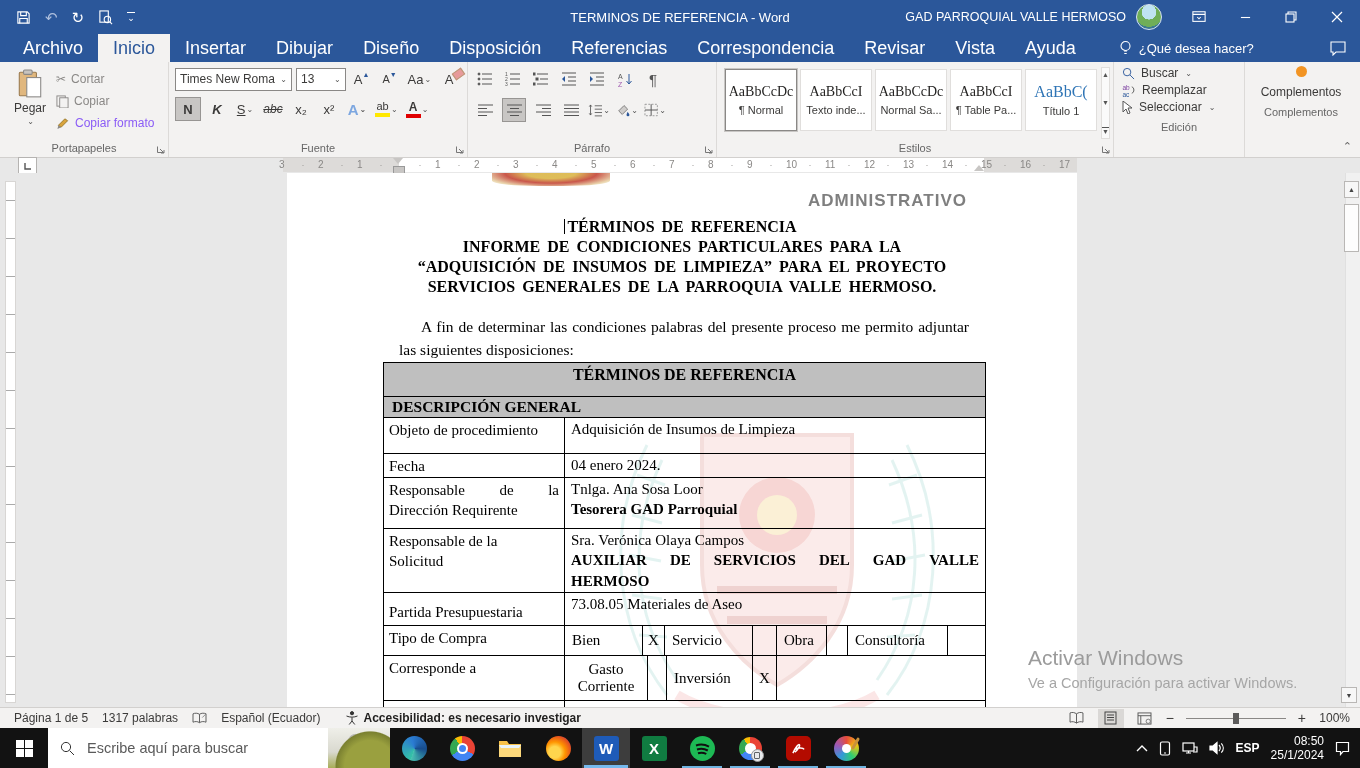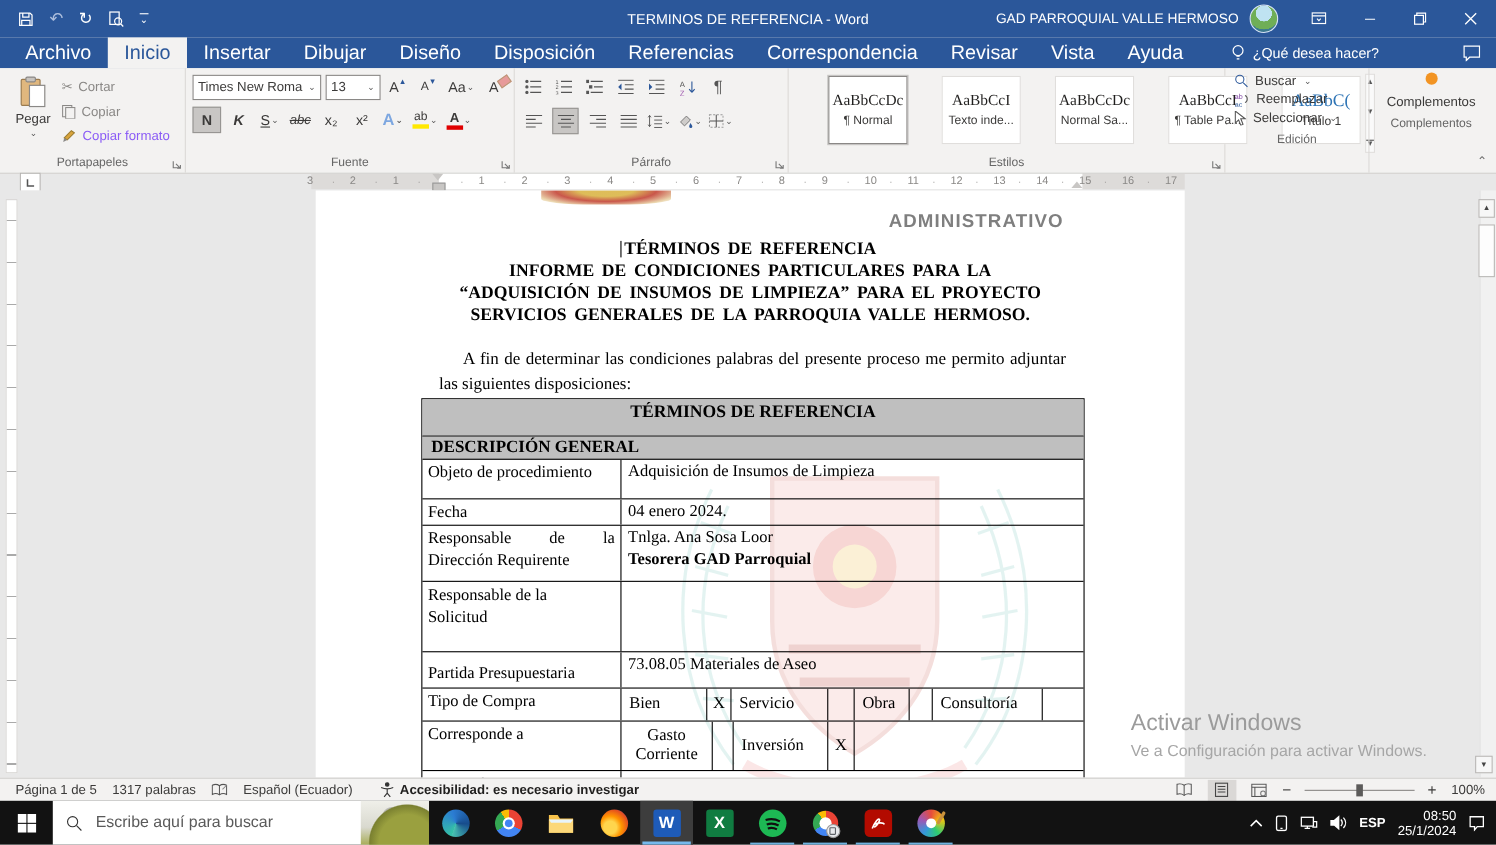--- a/index.html
+++ b/index.html
@@ -44,21 +44,21 @@
   .sizebox{width:40px;height:21px;border:1px solid #8a8886;background:#fff;display:flex;align-items:center;justify-content:space-between;padding:0 4px;font-size:12px;}
   .fbtn{min-width:20px;height:22px;display:flex;align-items:center;justify-content:center;padding:0 2px;font-size:13px;}
   .fbtn.sel{background:#c8c6c4;border:1px solid #979593;}
   .carat{font-size:8px;color:#555;margin-left:1px;}
   .stack{display:flex;flex-direction:column;align-items:center;line-height:1;}
   .ubar{display:block;width:15px;height:4px;margin-top:1px;}
   .prow{display:flex;align-items:center;gap:6px;height:24px;}
   .pbtn{width:22px;height:22px;display:flex;align-items:center;justify-content:center;}
   .pbtn.sel{background:#c8c6c4;border:1px solid #979593;}
   .stylegallery{display:flex;gap:3px;padding:2px 2px;}
-  .stylebox{width:70px;height:60px;background:#fff;border:1px solid #e0dedc;display:flex;flex-direction:column;align-items:center;justify-content:center;gap:4px;margin-left:28px;}
+  .stylebox{width:70px;height:60px;background:#fff;border:1px solid #e0dedc;display:flex;flex-direction:column;align-items:center;justify-content:center;gap:4px;}
   .stylebox.sel{border:1px solid #8a8886;box-shadow:0 0 0 1px #c8c6c4;}
   .ssample{font-family:"Liberation Serif",serif;font-size:14px;color:#201f1e;}
   .ssample.accent{color:#2e74b5;font-size:16px;}
   .sname{font-size:11px;color:#3b3a39;}
   .gscroll{display:flex;flex-direction:column;justify-content:space-between;width:14px;padding:3px 0;margin-left:2px;border:1px solid #e0dedc;background:#fafafa;align-items:center;font-size:7px;color:#555;}
   .editcol{display:flex;flex-direction:column;gap:3px;padding:4px 8px;}
   .editrow{display:flex;align-items:center;gap:6px;font-size:12px;color:#3b3a39;white-space:nowrap;}
   .addin{display:flex;flex-direction:column;align-items:center;justify-content:center;gap:8px;padding:4px 18px;}
   .orangedot{width:11px;height:11px;border-radius:50%;background:#f29423;}
   .collapse{position:absolute;right:8px;bottom:4px;color:#666;font-size:11px;}
@@ -625,20 +625,32 @@
           <div class="tvalue">
             <div class="tline">Tnlga. Ana Sosa Loor</div>
             <div class="tline b">Tesorera GAD Parroquial</div>
           </div>
         </div>
         <div class="trow" style="height: 64px;">
           <div class="tlabel">
             <div class="tline">Responsable de la</div>
             <div class="tline">Solicitud</div>
           </div>
+          <div class="tvalue">
+            <div class="tline">Sra. Verónica Olaya Campos</div>
+            <div class="tline b just">
+              <span>AUXILIAR</span>
+              <span>DE</span>
+              <span>SERVICIOS</span>
+              <span>DEL</span>
+              <span>GAD</span>
+              <span>VALLE</span>
+            </div>
+            <div class="tline b">HERMOSO</div>
+          </div>
         </div>
         <div class="trow" style="height: 33px;">
           <div class="tlabel lb">
             <div class="tline">Partida Presupuestaria</div>
           </div>
           <div class="tvalue">
             <div class="tline">73.08.05 Materiales de Aseo</div>
           </div>
         </div>
         <div class="trow" style="height: 30px;">

